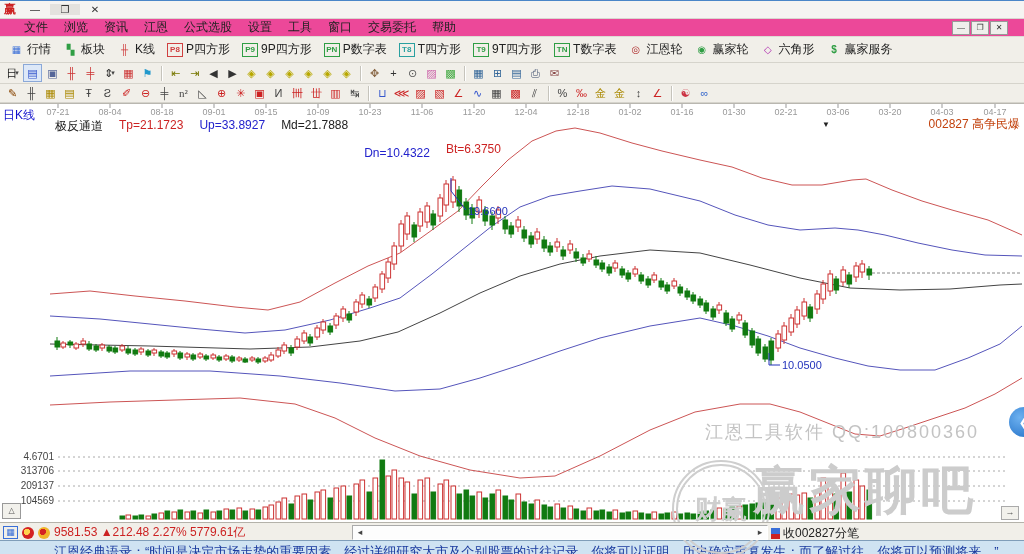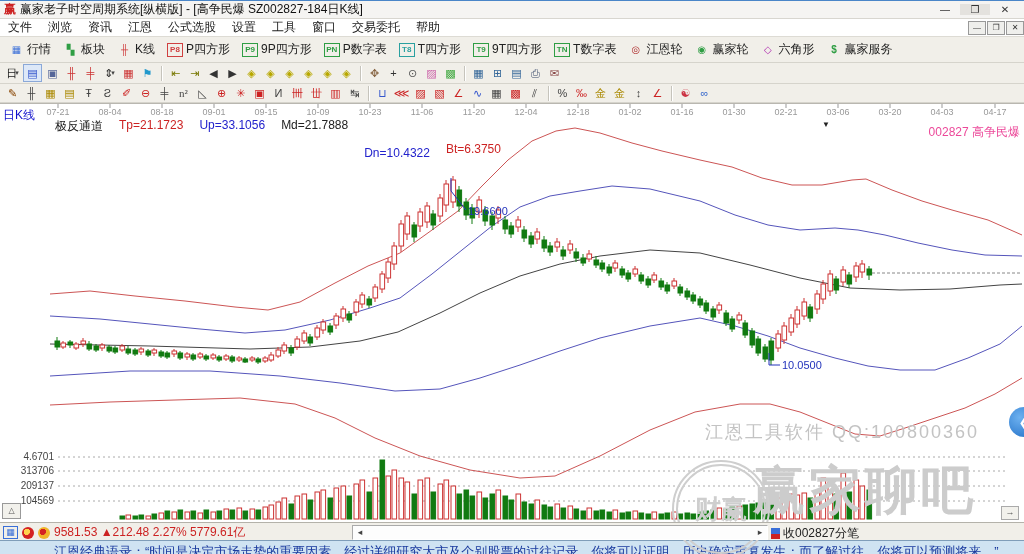--- a/index.html
+++ b/index.html
@@ -5,41 +5,41 @@
   html,body{margin:0;padding:0;}
   body{width:1024px;height:554px;overflow:hidden;background:#f0efe8;
        font-family:"Liberation Sans","DejaVu Sans",sans-serif;font-size:12px;color:#222;
        border-top:1px solid #4a86c8;box-sizing:border-box;position:relative;}
   .titlebar{height:17px;background:#f5f4f2;display:flex;align-items:center;padding:0 4px;border-bottom:1px solid #d8d6d0;}
   .applogo{color:#c22;font-weight:bold;font-size:12px;margin-right:4px;}
   .title-text{font-size:12px;color:#111;flex:1;white-space:nowrap;overflow:hidden;}
   .winctl{display:flex;}
   .winctl span{width:30px;text-align:center;font-size:10px;color:#333;cursor:default;}
   .winctl .maxi{background:#e4e2de;}
-  .menubar{height:17px;background:#ffffff;display:flex;align-items:center;padding:0 0;border-bottom:1px solid #dddbd4;}
+  .menubar{height:17px;background:#ec4899;display:flex;align-items:center;padding:0 16px;border-bottom:1px solid #dddbd4;}
   .menu-item{padding:0 8px;white-space:nowrap;}
   .mdictl{margin-left:auto;display:flex;gap:1px;}
   .mdictl span{width:16px;height:12px;border:1px solid #999;background:#efefec;font-size:8px;line-height:11px;text-align:center;color:#333;}
   .toolbar{background:#f1efe9;display:flex;align-items:center;border-bottom:1px solid #d6d4cc;padding:0 3px;}
   .t1{height:25px;}
   .t2{height:20px;}
   .t3{height:18px;}
   .tbtn{display:inline-flex;align-items:center;gap:3px;padding:0 6px;height:21px;white-space:nowrap;}
   .micon{display:inline-flex;width:15px;height:14px;align-items:center;justify-content:center;font-size:10px;font-weight:bold;}
   .micon.box{border:1px solid currentColor;font-size:8px;width:14px;height:12px;}
   .icon16{display:inline-flex;width:17px;height:16px;align-items:center;justify-content:center;font-size:11px;margin:0 1px;}
   .icon16.sel{border:1px solid #8aa8d8;background:#dde8f8;}
   .caret{font-size:7px;color:#444;margin-left:-2px;}
   .vsep{width:1px;height:15px;background:#c6c4bc;box-shadow:1px 0 0 #fff;margin:0 4px;}
   .chart{position:relative;width:1024px;height:418px;background:#fff;border-top:1px solid #b9b7b0;}
   .chart svg{position:absolute;left:0;top:0;}
   .ovl{position:absolute;white-space:nowrap;}
   .period-label{left:3px;top:3px;color:#1111cc;}
   .indicator-row{left:55px;top:14px;display:flex;gap:16px;}
-  .stock-label{right:4px;top:20px;color:#ec4899;}
+  .stock-label{right:4px;top:12px;color:#c2410c;}
   .marker-tri{left:822px;top:16px;font-size:8px;color:#222;}
   .wm-qq{left:705px;top:316px;font-size:18px;color:#c3c3c3;letter-spacing:2px;}
   .wm-brand{left:753px;top:352px;font-size:52px;font-weight:bold;color:#cccccc;letter-spacing:4px;}
   .wm-logo{left:672px;top:356px;width:86px;height:86px;border:6px double #cecece;border-radius:50%;
            display:flex;align-items:center;justify-content:center;font-size:26px;font-weight:bold;color:#cecece;}
   .expand-btn{left:2px;top:399px;width:17px;height:14px;border:1px solid #999;background:#f2f1ec;
               font-size:8px;color:#555;text-align:center;line-height:13px;}
   .rarrow-btn{left:1001px;top:402px;width:16px;height:12px;border:1px solid #aaa;background:#f2f1ec;
               font-size:9px;color:#555;text-align:center;line-height:11px;}
   .float-chevron{left:1009px;top:303px;width:30px;height:30px;border-radius:50%;
@@ -56,21 +56,20 @@
   .tick-icon{display:inline-block;width:9px;height:11px;background:linear-gradient(#3a6fd8 55%,#cc2222 45%);}
   .wm-url{position:absolute;left:700px;top:-4px;font-size:20px;color:rgba(160,160,160,.55);letter-spacing:2px;pointer-events:none;}
   .quotebar{height:22px;background:#cfe3f2;border-top:1px solid #7f9db9;color:#1a3a9e;
             font-size:13px;display:flex;align-items:center;padding-left:54px;white-space:nowrap;overflow:hidden;}
 </style>
 </head>
 <body>
 
 <div class="titlebar">
   <span class="applogo">赢</span>
-  <span class="title-text">赢家老子时空周期系统[纵横版] - [高争民爆  SZ002827-184日K线]</span>
   <div class="winctl">
     <span>—</span>
     <span class="maxi">❐</span>
     <span>✕</span>
   </div>
 </div>
 
 <div class="menubar" id="menubar">
     <span class="menu-item">文件</span>
     <span class="menu-item">浏览</span>
@@ -642,21 +641,21 @@
       <rect x="867" y="482" width="4.6" height="29" fill="#117a11" stroke="#117a11" stroke-width="1"></rect>
       <polyline points="451,170 451,183 466,202" fill="none" stroke="#2233bb" stroke-width="1"></polyline>
       <text x="468" y="207" font-size="11" fill="#2233bb">19.6600</text>
       <polyline points="769,345 769,357 780,357" fill="none" stroke="#2233bb" stroke-width="1"></polyline>
       <text x="782" y="361" font-size="11" fill="#2233bb">10.0500</text>
     </svg>
   <div class="ovl period-label">日K线</div>
   <div class="ovl indicator-row" id="indicator-row">
       <span style="color: rgb(34, 34, 34);">极反通道</span>
       <span style="color: rgb(204, 34, 34);">Tp=21.1723</span>
-      <span style="color: rgb(34, 34, 204);">Up=33.1056</span>
+      <span style="color: rgb(34, 34, 204);">Up=33.8927</span>
       <span style="color: rgb(34, 34, 34);">Md=21.7888</span>
       <span style="color: rgb(34, 34, 204); margin-top: 28px;">Dn=10.4322</span>
       <span style="color: rgb(204, 34, 34); margin-top: 24px;">Bt=6.3750</span>
     </div>
   <div class="ovl stock-label">002827 高争民爆</div>
   <div class="ovl marker-tri">▼</div>
   <div class="ovl wm-qq">江恩工具软件  QQ:100800360</div>
   <div class="ovl wm-brand">赢家聊吧</div>
   <div class="ovl wm-logo">财赢</div>
   <div class="ovl expand-btn">△</div>

